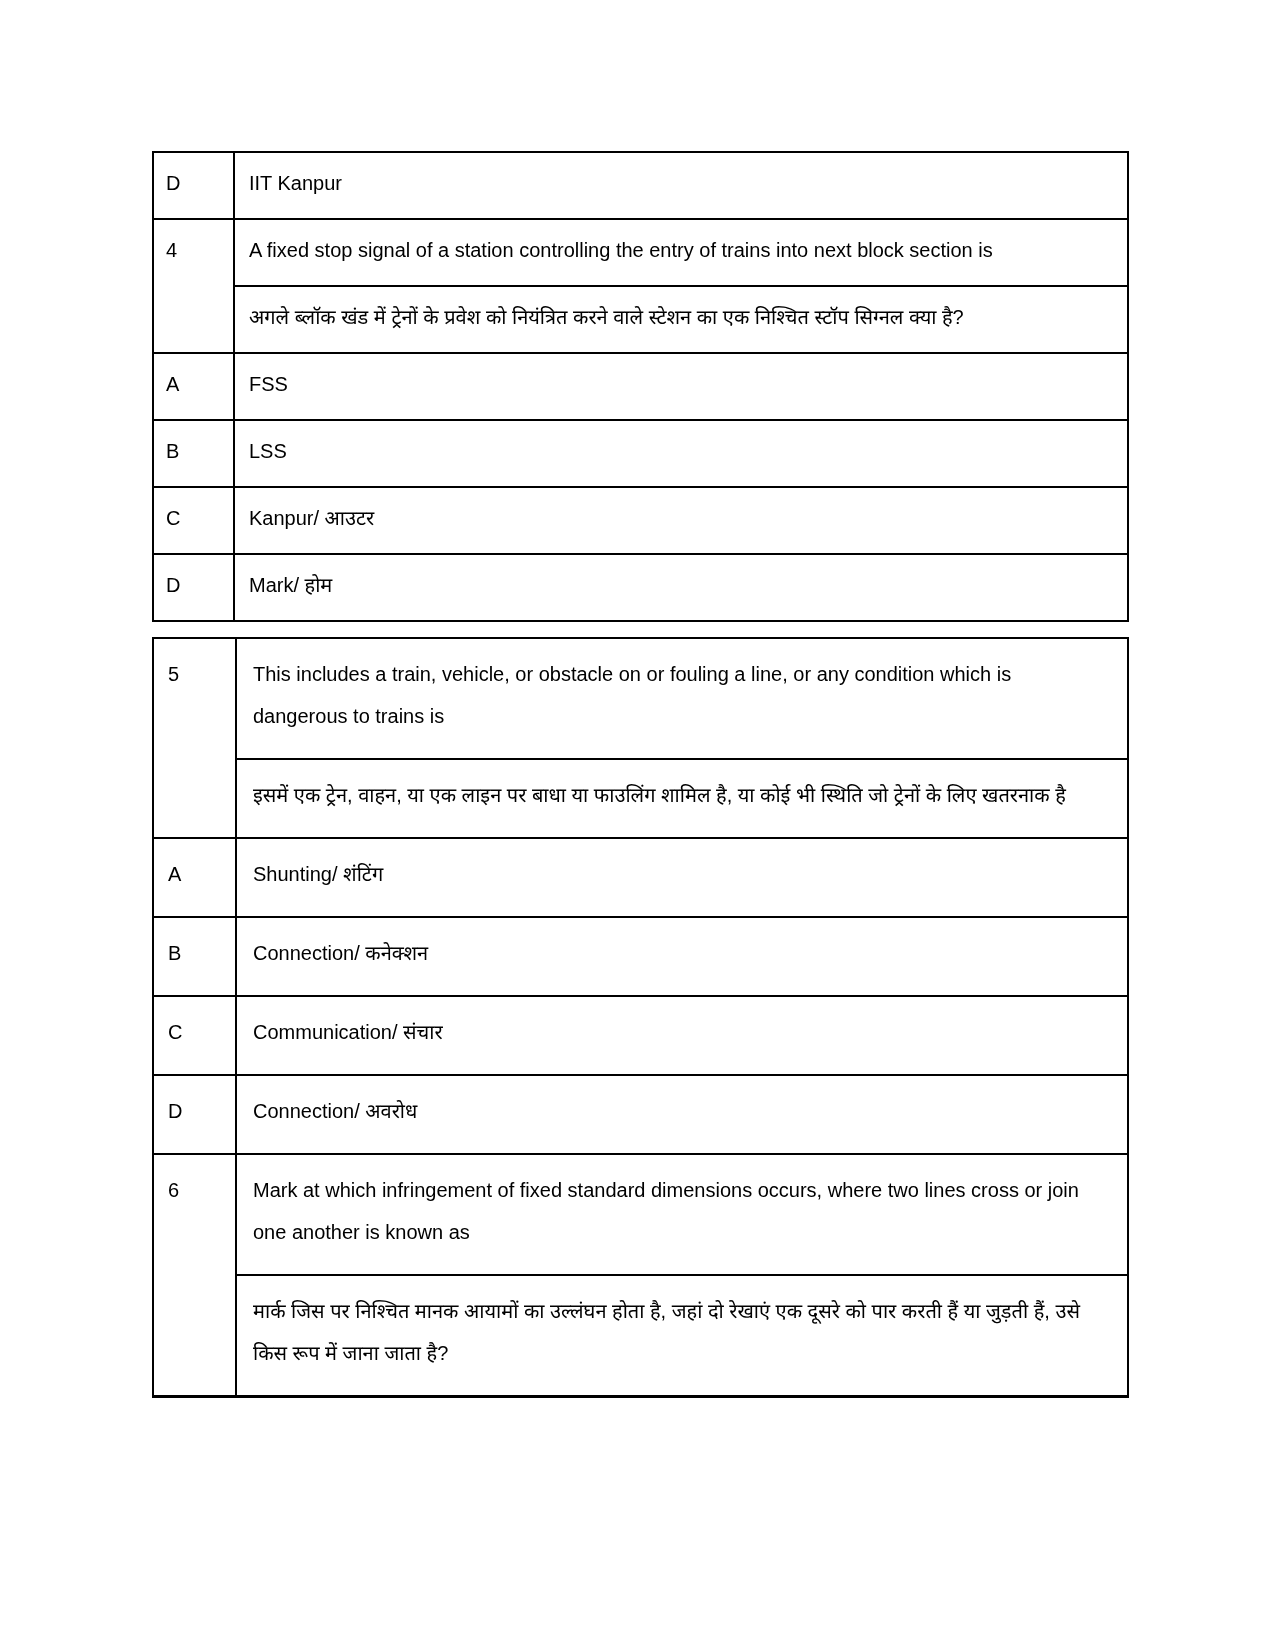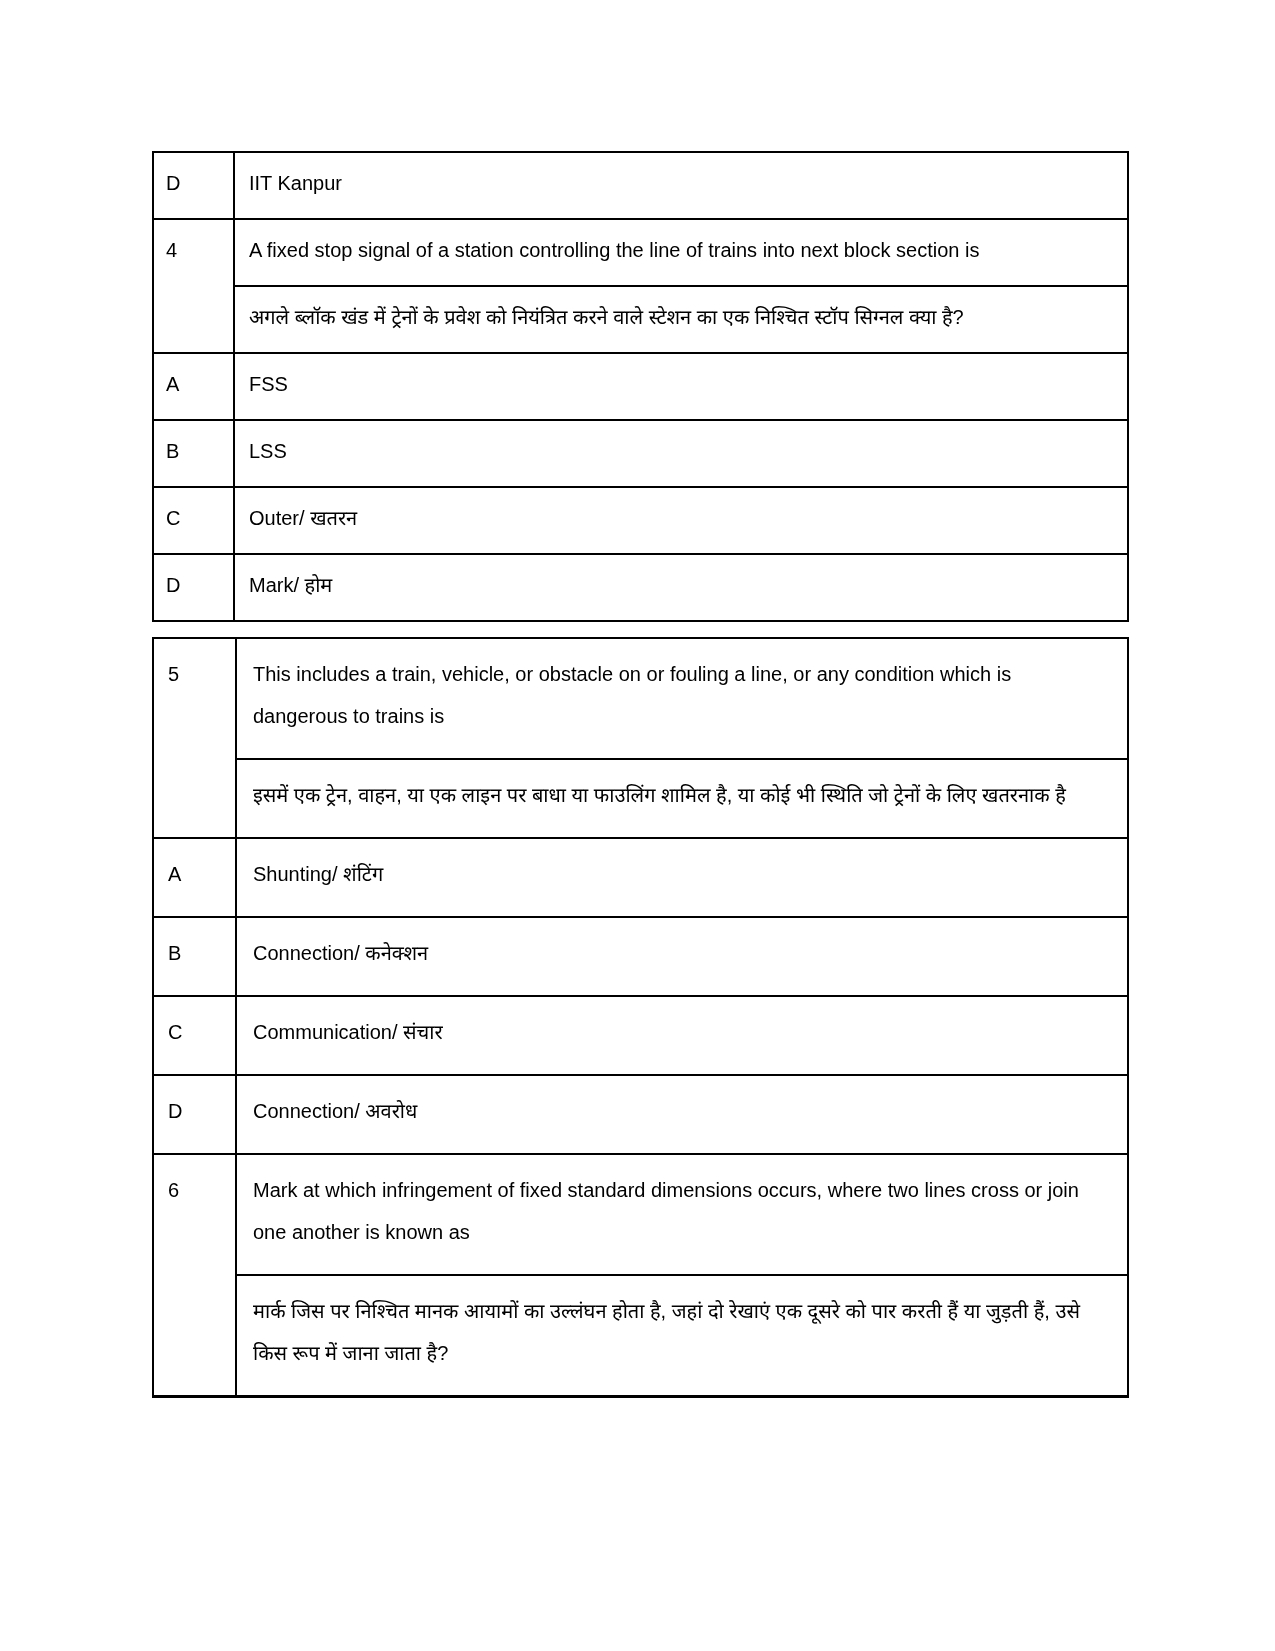--- a/index.html
+++ b/index.html
@@ -61,36 +61,36 @@
           <col class="c1">
           <col class="c2">
         </colgroup>
       <tbody>
         <tr>
           <td class="key">D</td>
           <td class="txt">IIT Kanpur</td>
         </tr>
         <tr>
           <td class="key" rowspan="2">4</td>
-          <td class="txt en">A fixed stop signal of a station controlling the line of trains into next block section is</td>
+          <td class="txt en">A fixed stop signal of a station controlling the entry of trains into next block section is</td>
         </tr>
         <tr>
           <td class="txt hi">अगले ब्लॉक खंड में ट्रेनों के प्रवेश को नियंत्रित करने वाले स्टेशन का एक निश्चित स्टॉप सिग्नल क्या है?</td>
         </tr>
         <tr>
           <td class="key">A</td>
           <td class="txt">FSS</td>
         </tr>
         <tr>
           <td class="key">B</td>
           <td class="txt">LSS</td>
         </tr>
         <tr>
           <td class="key">C</td>
-          <td class="txt">Outer/ खतरन</td>
+          <td class="txt">Kanpur/ आउटर</td>
         </tr>
         <tr>
           <td class="key">D</td>
           <td class="txt">Mark/ होम</td>
         </tr>
       </tbody>
     </table>
 
     <table class="qtable t2">
       <colgroup>

